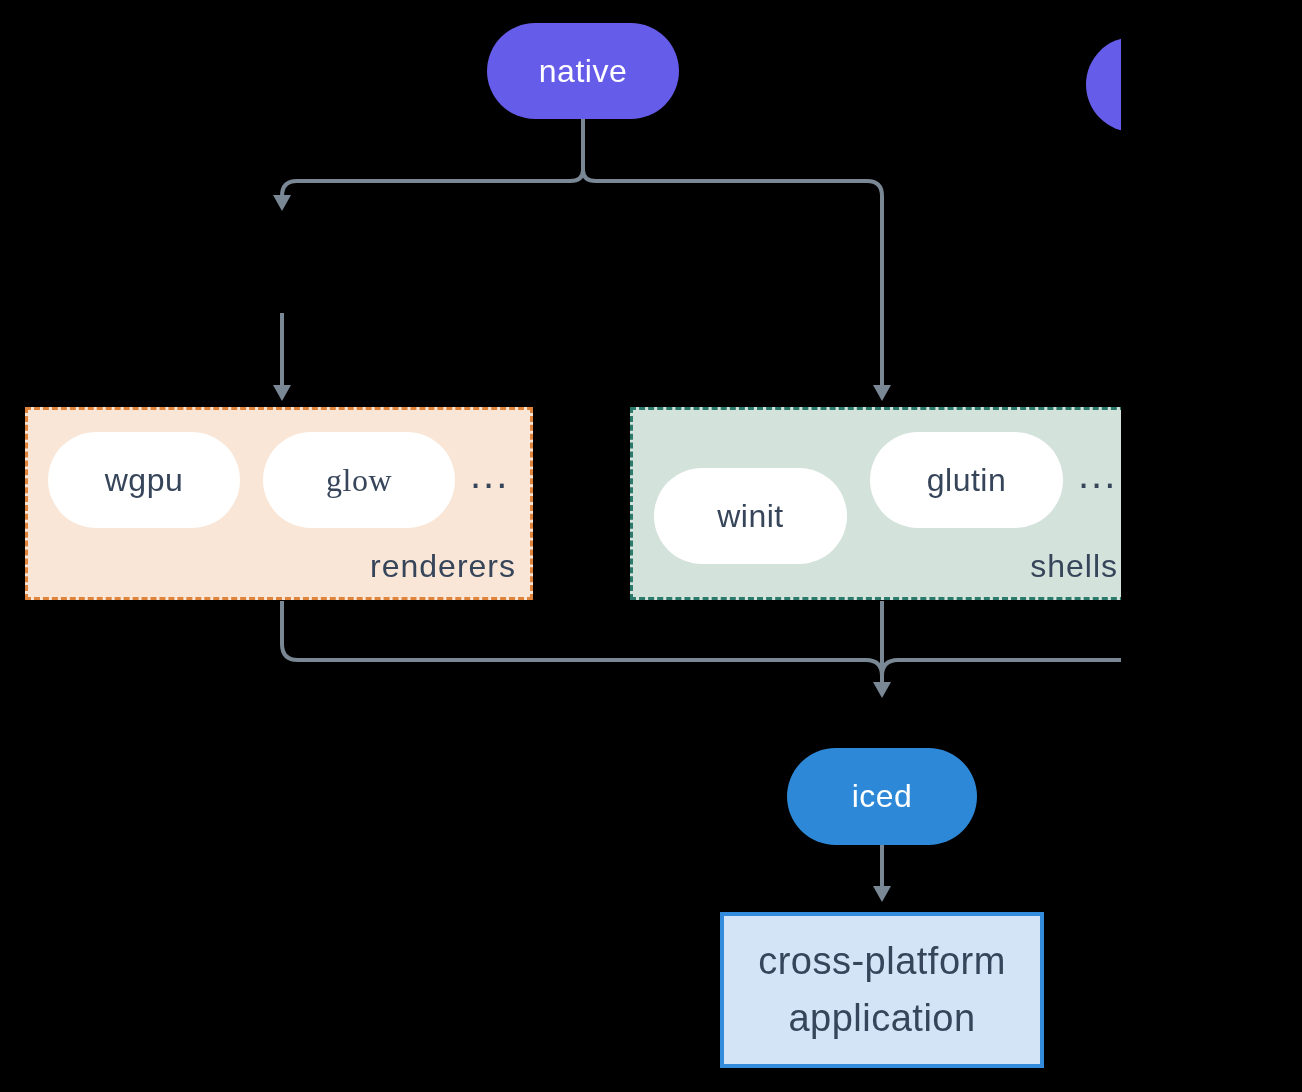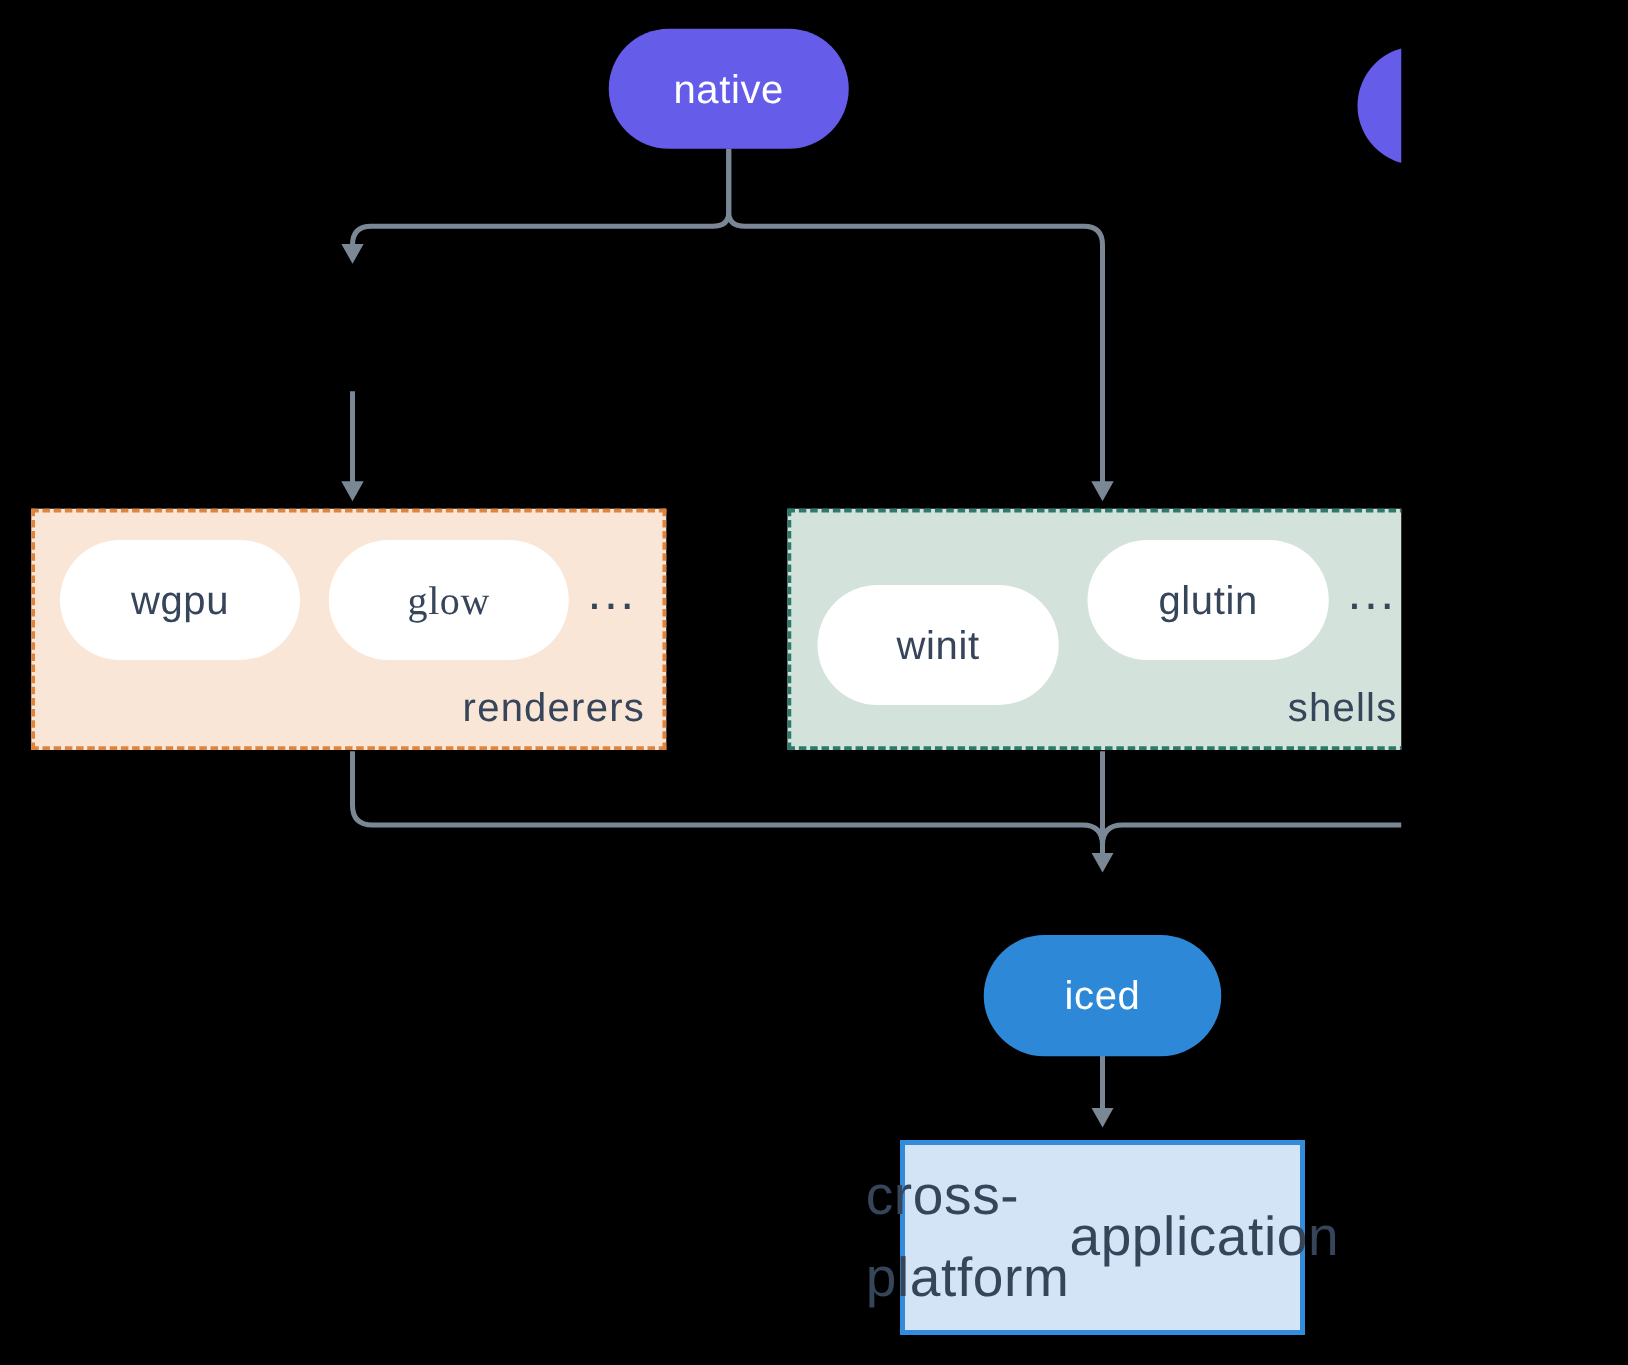--- a/index.html
+++ b/index.html
@@ -64,24 +64,24 @@
     letter-spacing: 2px;
     color: var(--dark_text, #36455a);
   }
   .app-box {
     position: absolute;
     box-sizing: border-box;
     background: var(--app_bg, #d3e4f6);
     border: 4px solid var(--app_border, #338bdc);
     color: var(--dark_text, #36455a);
     display: flex;
-    flex-direction: row;
+    flex-direction: column;
     align-items: center;
     justify-content: center;
-    font-size: 44px;
+    font-size: 38px;
     line-height: 1.5;
     letter-spacing: 0.5px;
   }
 
   
   #node-native   { left: 487px;  top: 23px;  width: 192px; height: 96px; }
   #node-web      { left: 1086px; top: 25px;  width: 190px; height: 95px; margin-top: 12px; }
   #node-graphics { left: 187px;  top: 215px; width: 190px; height: 97px; }
   #group-renderers { left: 25px;  top: 407px; width: 508px; height: 193px; }
   #group-shells    { left: 630px; top: 407px; width: 505px; height: 193px; }

